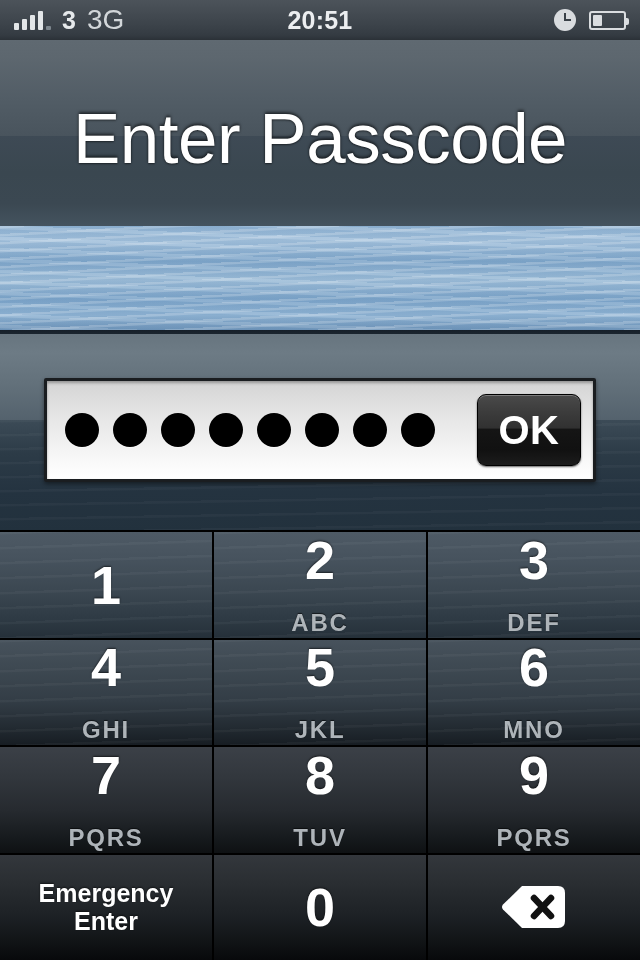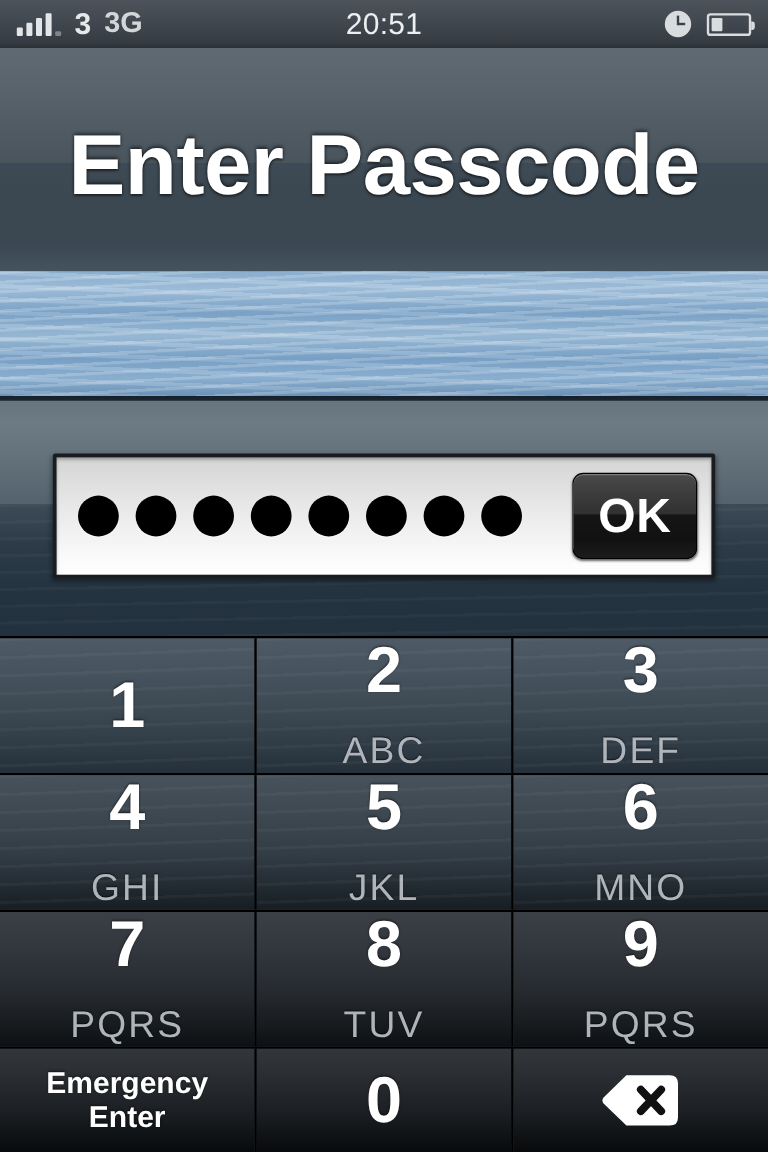--- a/index.html
+++ b/index.html
@@ -128,21 +128,21 @@
     display: flex;
     align-items: center;
     gap: 11px;
     flex: 0 0 auto;
   }
   .sb-center {
     position: absolute;
     left: 0; right: 0;
     text-align: center;
     font-size: 25px;
-    font-weight: normal;
+    font-weight: bold;
     letter-spacing: 0.2px;
     color: #eceef0;
     pointer-events: none;
   }
   .sb-right {
     margin-left: auto;
     display: flex;
     align-items: center;
     gap: 13px;
     flex: 0 0 auto;
@@ -159,21 +159,21 @@
     width: 5px;
     background: #e3e6e8;
     border-radius: 1px;
   }
   .signal-bars i.b1 { height: 7px; }
   .signal-bars i.b2 { height: 11px; }
   .signal-bars i.b3 { height: 15px; }
   .signal-bars i.b4 { height: 19px; }
   .signal-bars i.off { height: 4px; background: #7c858c; }
   .sb-carrier { font-size: 25px; font-weight: bold; color: #e6e9eb; }
-  .sb-network { font-size: 24px; font-weight: bold; color: #d2d6d9; }
+  .sb-network { font-size: 28px; font-weight: normal; color: #d2d6d9; }
 
   .alarm-icon {
     width: 22px; height: 22px;
     border-radius: 50%;
     background: #d9dcdf;
     position: relative;
   }
   .alarm-icon::before {
     content: "";
     position: absolute;
@@ -215,21 +215,21 @@
 
   
   .title {
     position: absolute;
     left: 0; right: 0;
     top: 98px;
     z-index: 30;
     text-align: center;
     color: #ffffff;
     font-size: 71px;
-    font-weight: bold;
+    font-weight: normal;
     letter-spacing: -0.5px;
     text-shadow: 0 -2px 3px rgba(0,0,0,0.55), 0 1px 2px rgba(0,0,0,0.5);
   }
 
   
   .passfield {
     position: absolute;
     left: 44px;
     top: 378px;
     width: 552px;
@@ -358,22 +358,22 @@
   }
 
   .key-digit {
     font-size: 54px;
     font-weight: bold;
     line-height: 1;
     color: #ffffff;
     text-shadow: 0 -1px 2px rgba(0,0,0,0.6);
   }
   .key-letters {
-    font-size: 31px;
-    font-weight: normal;
+    font-size: 24px;
+    font-weight: bold;
     letter-spacing: 1.8px;
     color: #aeb4b9;
     margin-top: 22px;
     text-shadow: 0 -1px 1px rgba(0,0,0,0.6);
   }
   .key.nosub .key-digit { margin-top: 0; }
 
   .emergency-label {
     font-size: 25px;
     font-weight: bold;

